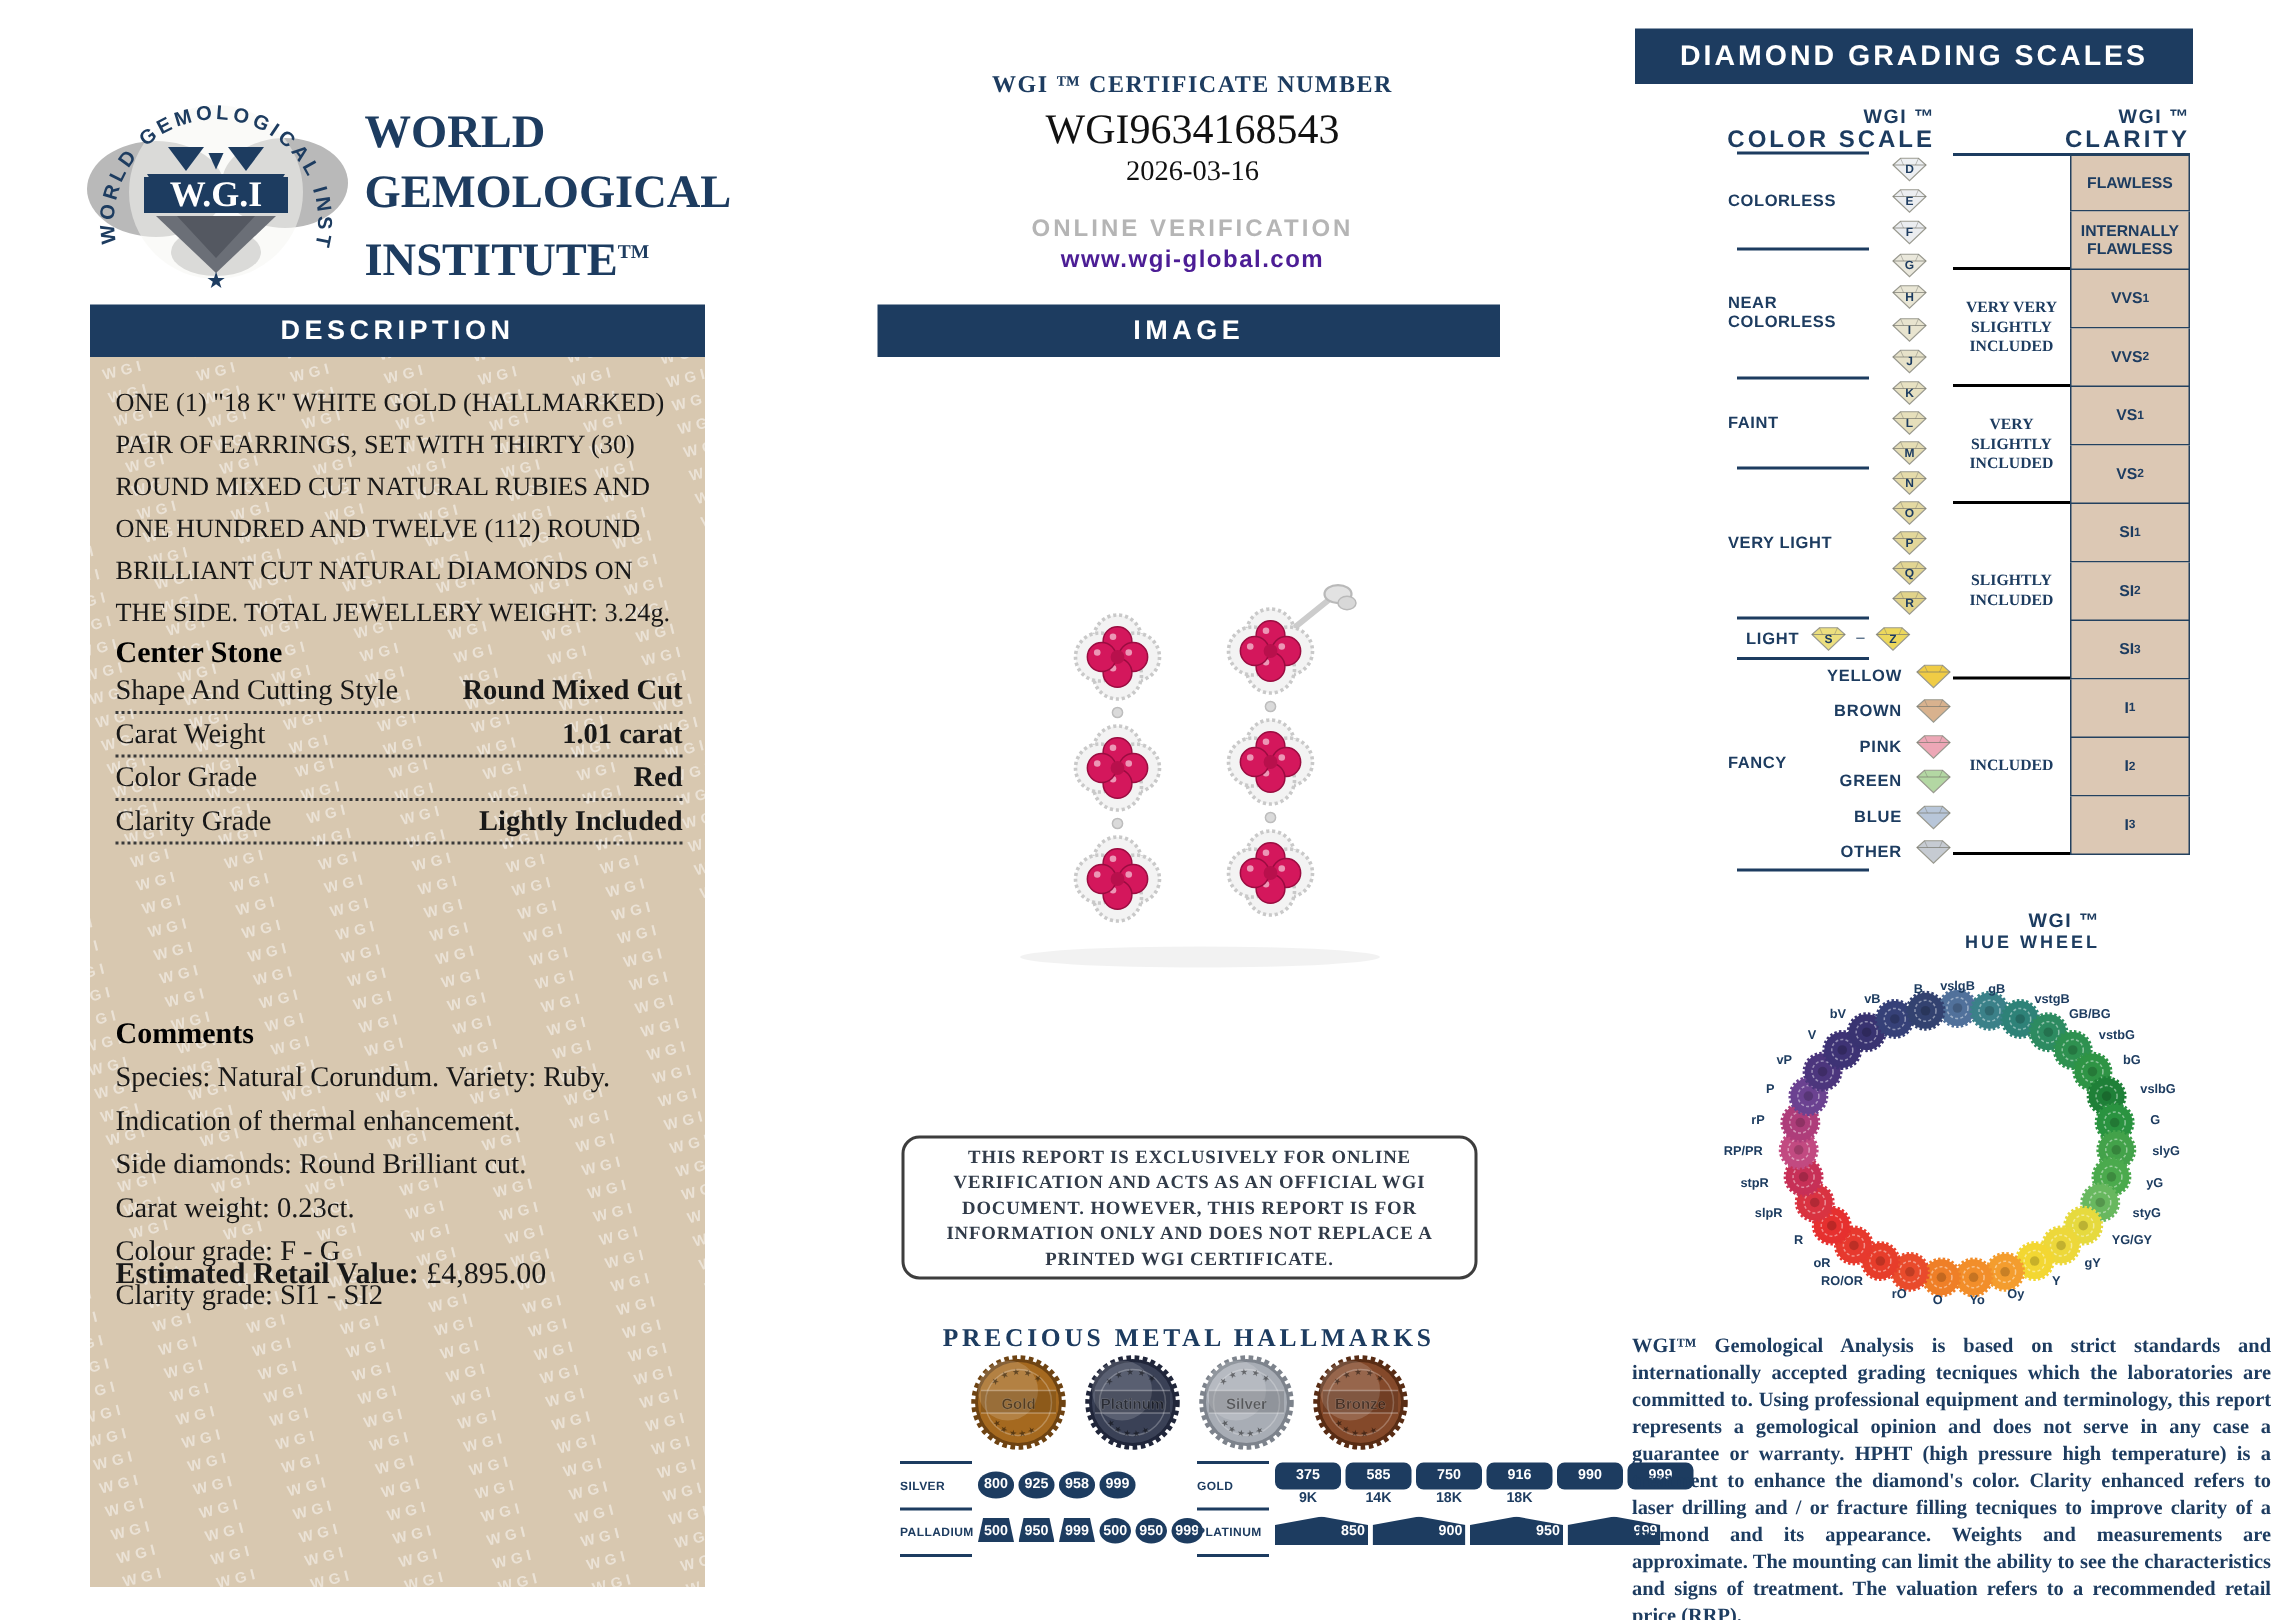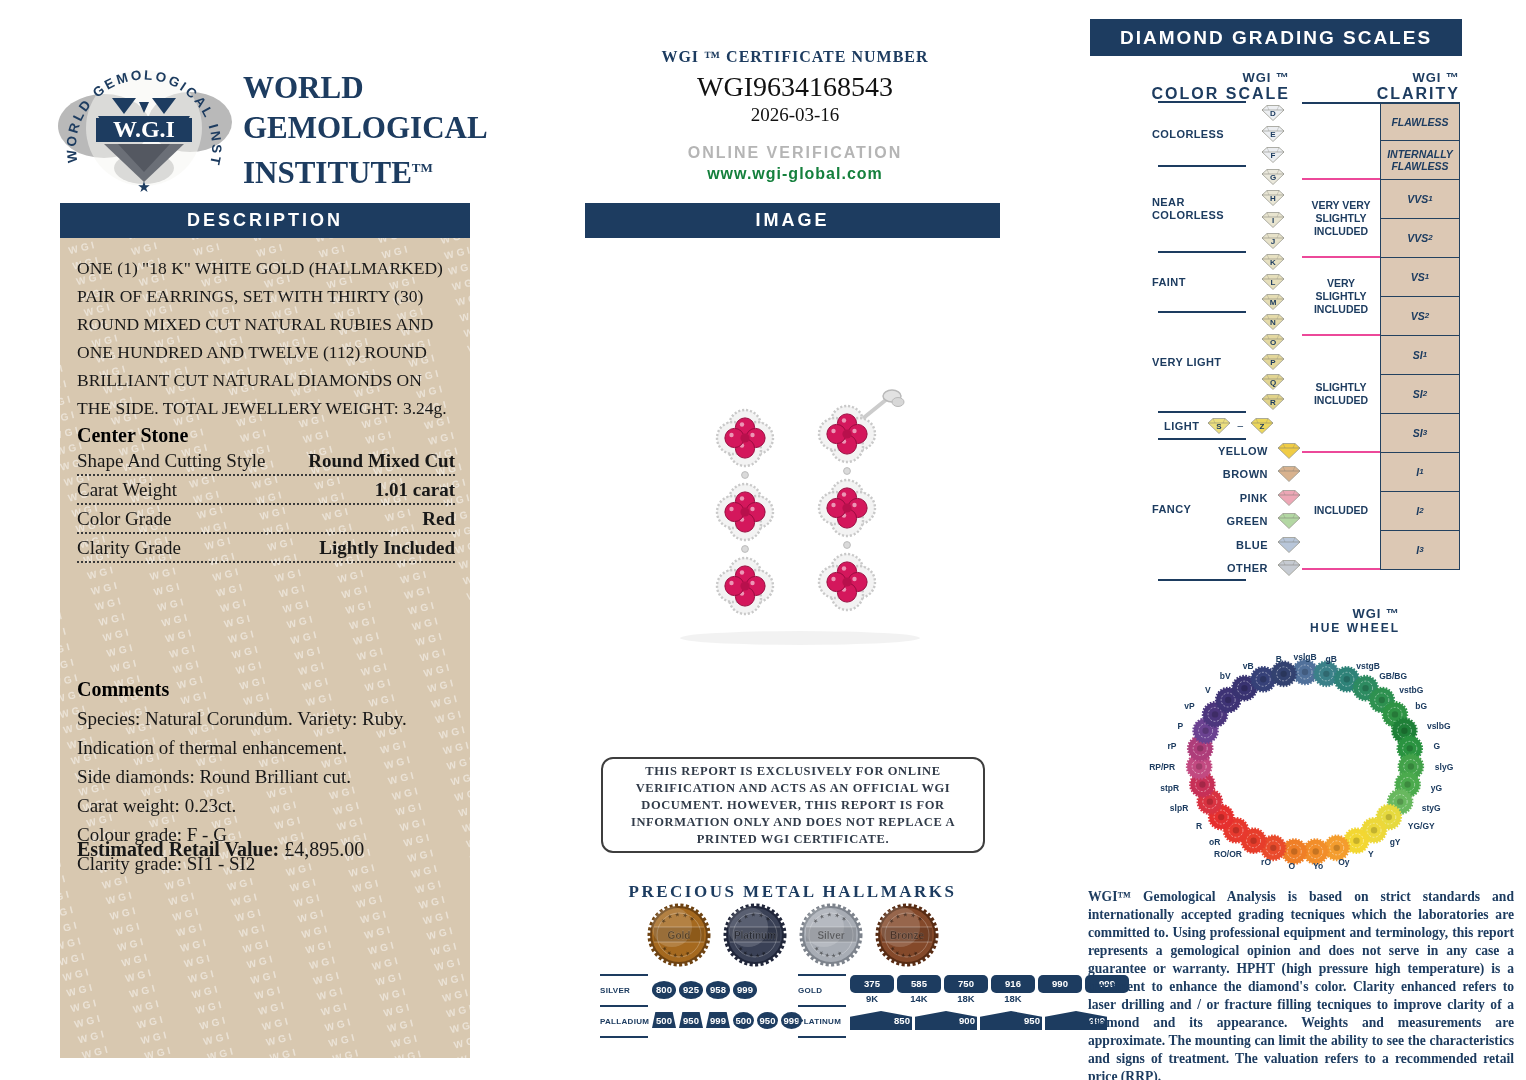--- a/index.html
+++ b/index.html
@@ -28,21 +28,21 @@
   #comments{top:437px;font-size:19px;line-height:29px;}
   #retail{top:600px;font-size:20px;}
   #retail b{font-weight:bold;}
   
   .centered{display:flex;flex-direction:column;align-items:center;text-align:center;}
   #cert-block{left:585px;top:48px;width:420px;}
   #cert-heading{font-family:"Liberation Serif",serif;font-weight:bold;font-size:16px;letter-spacing:1px;}
   #cert-number{font-family:"Liberation Serif",serif;font-size:28px;margin-top:5px;color:#111;}
   #cert-date{font-family:"Liberation Serif",serif;font-size:19px;color:#111;margin-top:1px;}
   #verify-heading{margin-top:18px;font-weight:bold;font-size:16px;letter-spacing:2px;color:#b5b5b5;}
-  #verify-url{font-weight:bold;font-size:16px;letter-spacing:1px;color:#15803d;margin-top:3px;}
+  #verify-url{font-weight:bold;font-size:16px;letter-spacing:1px;color:#4c1d95;margin-top:3px;}
   #image-bar{left:585px;top:203px;width:415px;height:35px;}
   #earrings{left:640px;top:382px;}
   #disclaimer{left:601px;top:757px;width:384px;height:96px;border:2px solid #3d3d3d;border-radius:12px;
               display:flex;align-items:center;justify-content:center;padding:4px 22px;box-sizing:border-box;}
   #disclaimer .t{font-family:"Liberation Serif",serif;font-weight:bold;font-size:12.5px;line-height:17px;
                  letter-spacing:.6px;color:#313b49;text-align:center;}
   #hm-title{left:585px;top:882px;width:415px;text-align:center;font-family:"Liberation Serif",serif;
             font-weight:bold;font-size:17px;letter-spacing:2.5px;color:#1d3c60;}
   #medals{left:648px;top:902px;width:290px;display:flex;gap:10px;justify-content:center;}
   #marks{left:600px;top:974px;width:410px;height:80px;font-size:0;}
@@ -74,28 +74,28 @@
   .cg .rule.top{top:-1px;bottom:auto;}
   .cg-label{width:96px;display:flex;align-items:center;font-size:11px;font-weight:bold;
             letter-spacing:.4px;line-height:13px;color:#1d3c60;}
   .cg-d{width:50px;display:flex;flex-direction:column;align-items:center;justify-content:space-around;}
   .fancy-wrap{display:flex;flex-direction:column;justify-content:space-around;flex:1;}
   .fancy-row{display:flex;align-items:center;justify-content:flex-end;gap:8px;height:21px;}
   .fancy-name{font-size:11px;font-weight:bold;letter-spacing:.5px;color:#1d3c60;}
   .light-row{display:flex;align-items:center;gap:6px;padding-left:12px;}
   #clarity{left:1302px;top:102px;width:158px;}
   .clg{display:flex;}
-  .clg-label{width:78px;box-sizing:border-box;border-bottom:2px solid #ec4899;display:flex;align-items:center;
+  .clg-label{width:78px;box-sizing:border-box;border-bottom:2px solid #000000;display:flex;align-items:center;
              justify-content:center;text-align:center;font-size:10.5px;font-weight:bold;line-height:13px;
-             color:#1d3c60;padding:0 2px;}
+             color:#1d3c60;padding:0 2px;font-family:Liberation Serif, serif;}
   .clg:first-child .clg-label{border-top:2px solid #1d3c60;}
   .clg-cells{width:80px;}
   .ccell{box-sizing:border-box;height:39px;background:#dcc8b4;border:1px solid #23415f;border-top:none;
          display:flex;align-items:center;justify-content:center;text-align:center;
-         font-size:10.5px;font-weight:bold;line-height:12px;color:#1d3c60;padding:0 3px;font-style:italic;}
+         font-size:10.5px;font-weight:bold;line-height:12px;color:#1d3c60;padding:0 3px;}
   .clg:first-child .ccell:first-child{border-top:2px solid #23415f;}
   .ccell sub{font-size:8px;}
   #hue-head{left:1210px;top:606px;width:190px;}
   #hue-head .l2{font-size:12px;}
   #hue-wheel{left:1125px;top:648px;}
   #footer-text{left:1088px;top:888px;width:426px;font-family:"Liberation Serif",serif;font-weight:bold;
                font-size:13.6px;line-height:18px;color:#1d3c60;text-align:justify;}
 </style>
 </head>
 <body>

